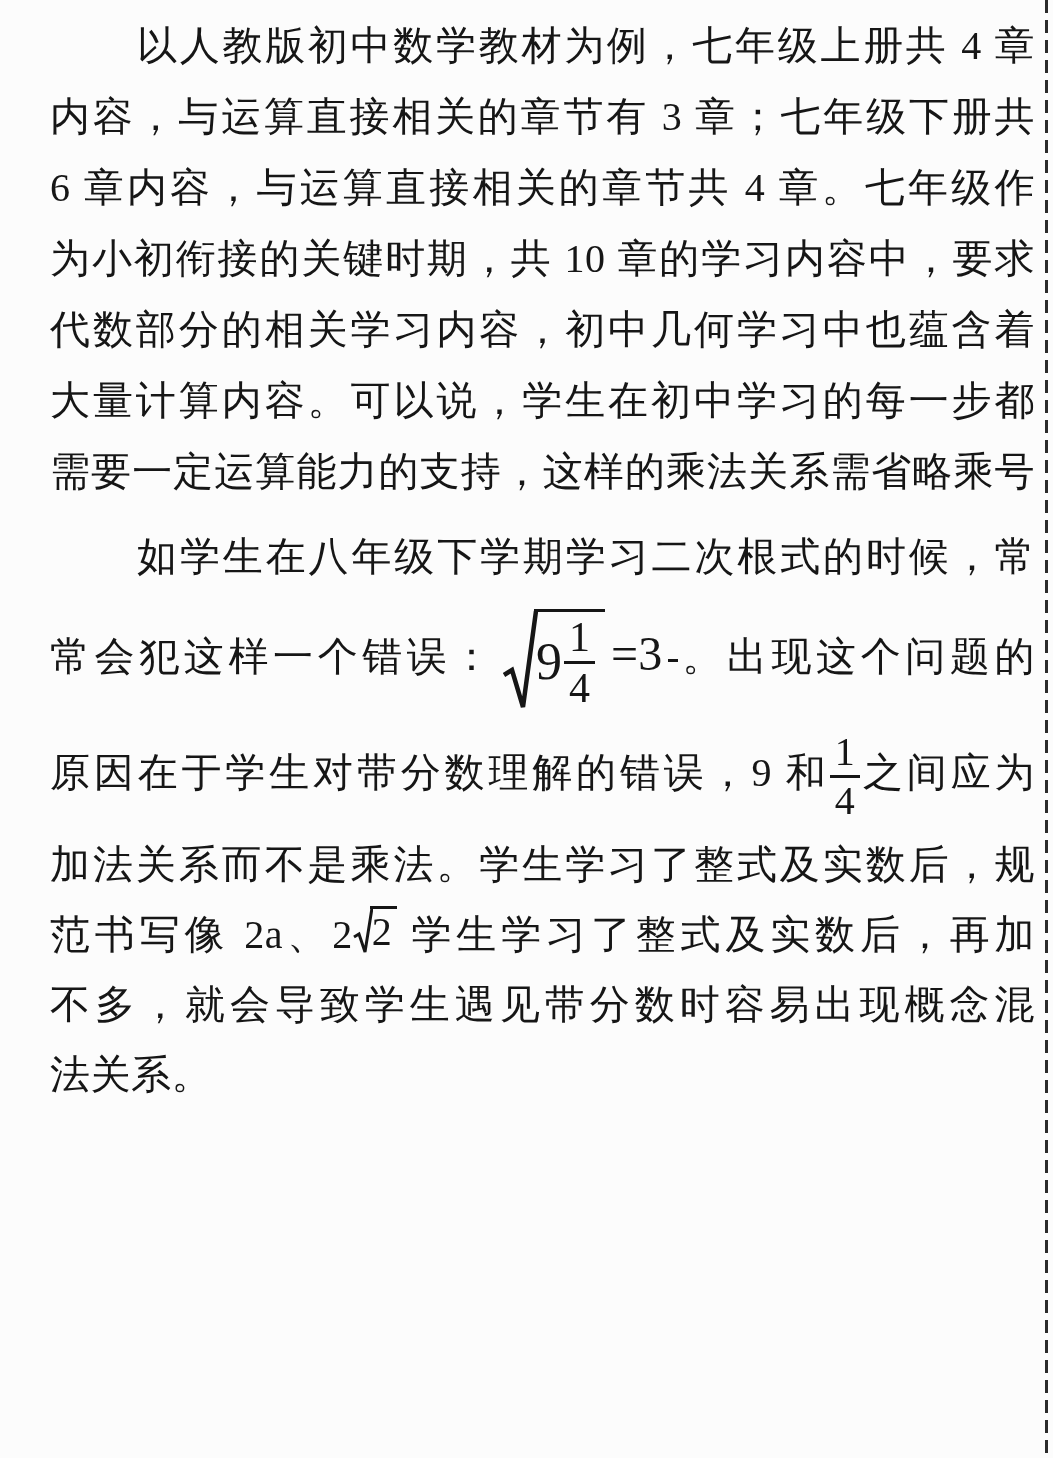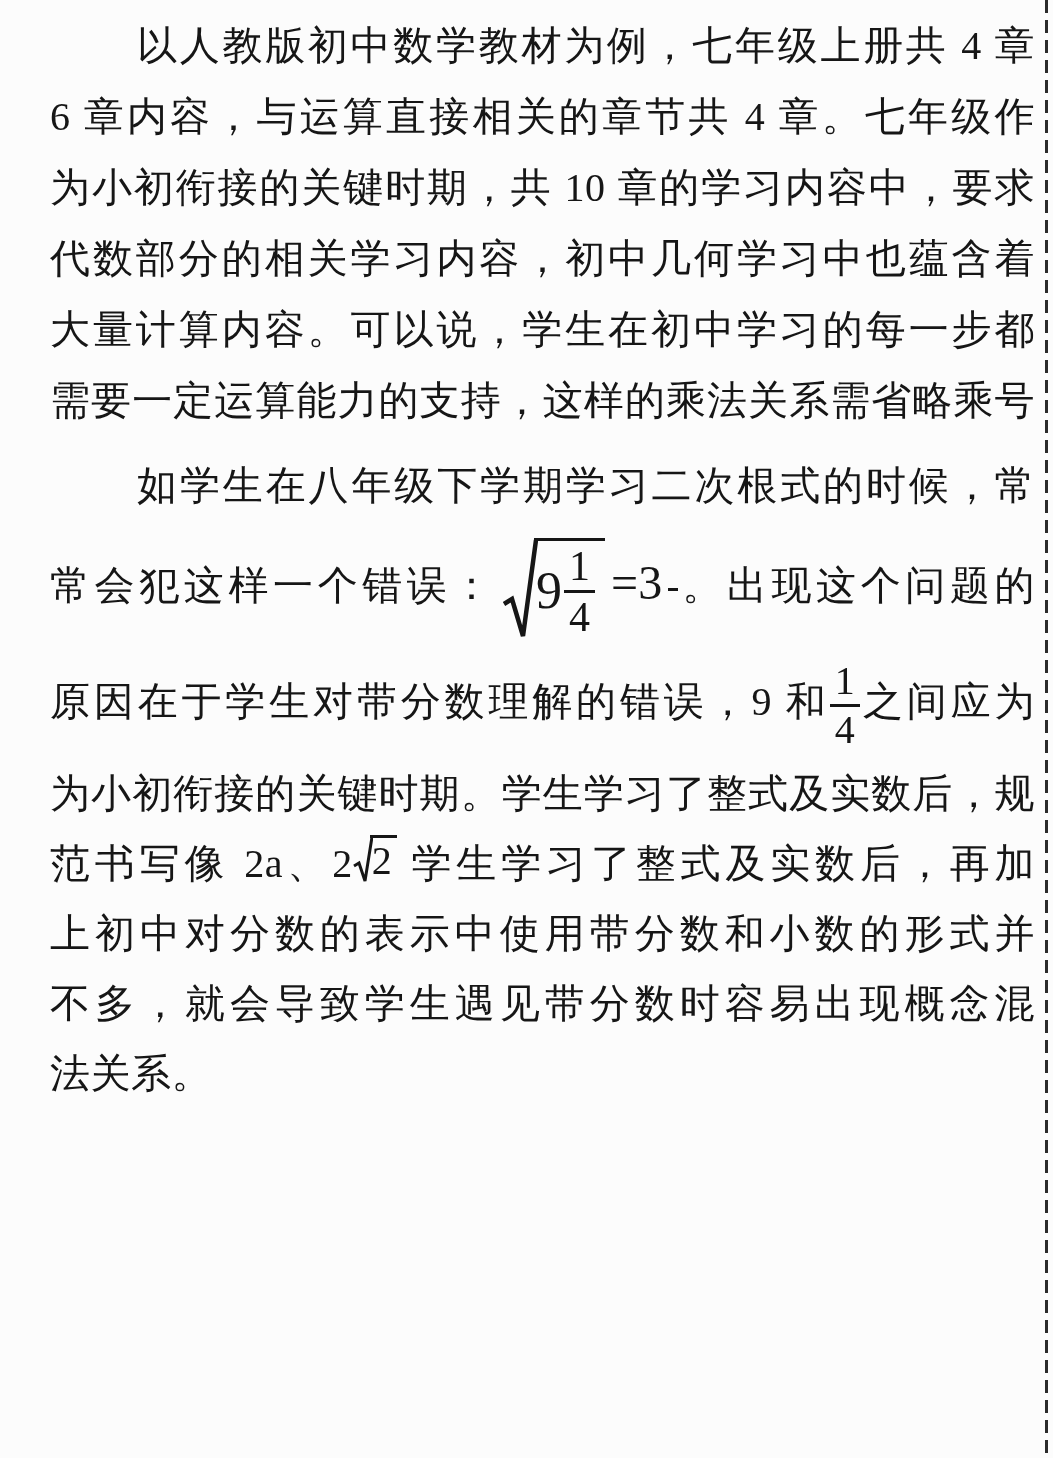--- a/index.html
+++ b/index.html
@@ -105,20 +105,21 @@
 </style>
 </head>
 <body>
 
 <div class="page">
 
   <div class="text-col">
 
     <div>
       <div class="line indent">以人教版初中数学教材为例，七年级上册共 4 章</div>
+      <div class="line">内容，与运算直接相关的章节有 3 章；七年级下册共</div>
       <div class="line">6 章内容，与运算直接相关的章节共 4 章。七年级作</div>
       <div class="line">为小初衔接的关键时期，共 10 章的学习内容中，要求</div>
       <div class="line">代数部分的相关学习内容，初中几何学习中也蕴含着</div>
       <div class="line">大量计算内容。可以说，学生在初中学习的每一步都</div>
       <div class="line">需要一定运算能力的支持，这样的乘法关系需省略乘号</div>
     </div>
 
     <div class="para2">
       <div class="line indent first">如学生在八年级下学期学习二次根式的时候，常</div>
 
@@ -140,32 +141,31 @@
           </span><span>。</span><span>出现这个问题的</span>
       </div>
 
       <div class="line fracline">
         <span>原因在于学生对带分数理解的错误，9 和</span><span class="frac frac-inline">
             <span class="num">1</span>
             <span class="den">4</span>
           </span><span>之间应为</span>
       </div>
 
-      <div class="line">为小初衔接的关键时期。学生学习了整式及实数后，规</div>
+      <div class="line">加法关系而不是乘法。学生学习了整式及实数后，规</div>
 
       <div class="line">
         <span>范书写像 2a、2</span><span class="sqrt-small">
             <svg class="rad-svg" viewBox="0 0 20 50" width="20" height="50">
               <path d="M1 31 L6 28 L12 46 L19 2" stroke-width="3"></path>
             </svg>
             <span class="radicand-s">2</span>
           </span><span> 学生学习了整式及实数后，再加</span>
       </div>
 
-      <div class="line">上初中对分数的表示中使用带分数和小数的形式并</div>
       <div class="line">不多，就会导致学生遇见带分数时容易出现概念混</div>
       <div class="line para-end">法关系。</div>
     </div>
 
   </div>
 
   <div class="crop-dashes"></div>
 </div>
 
 </body></html>

